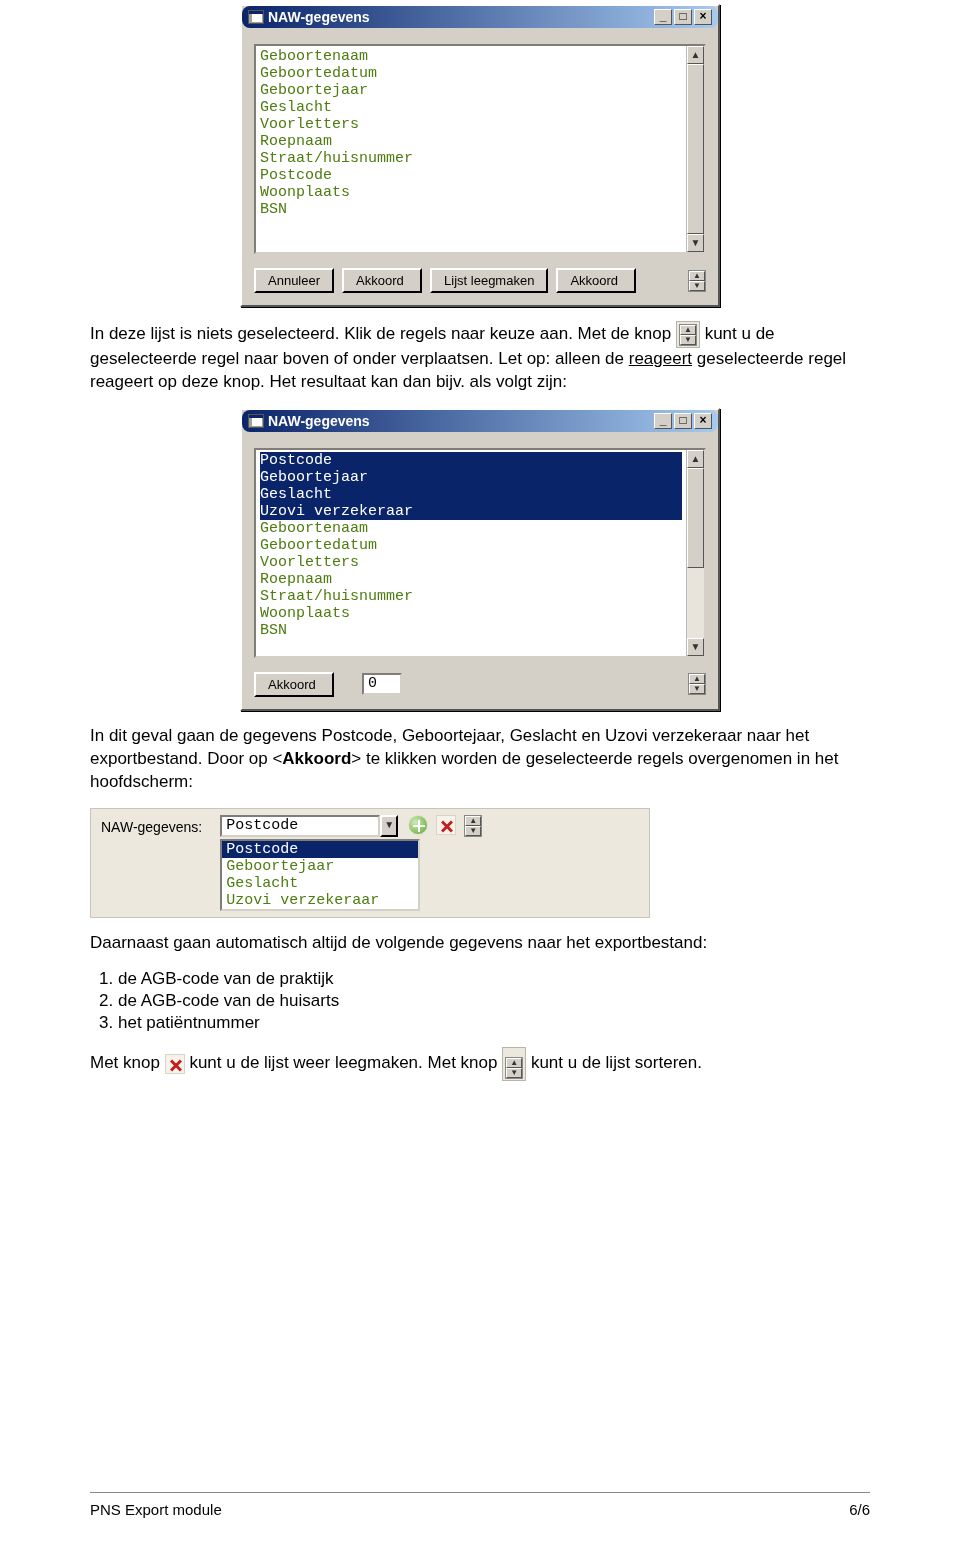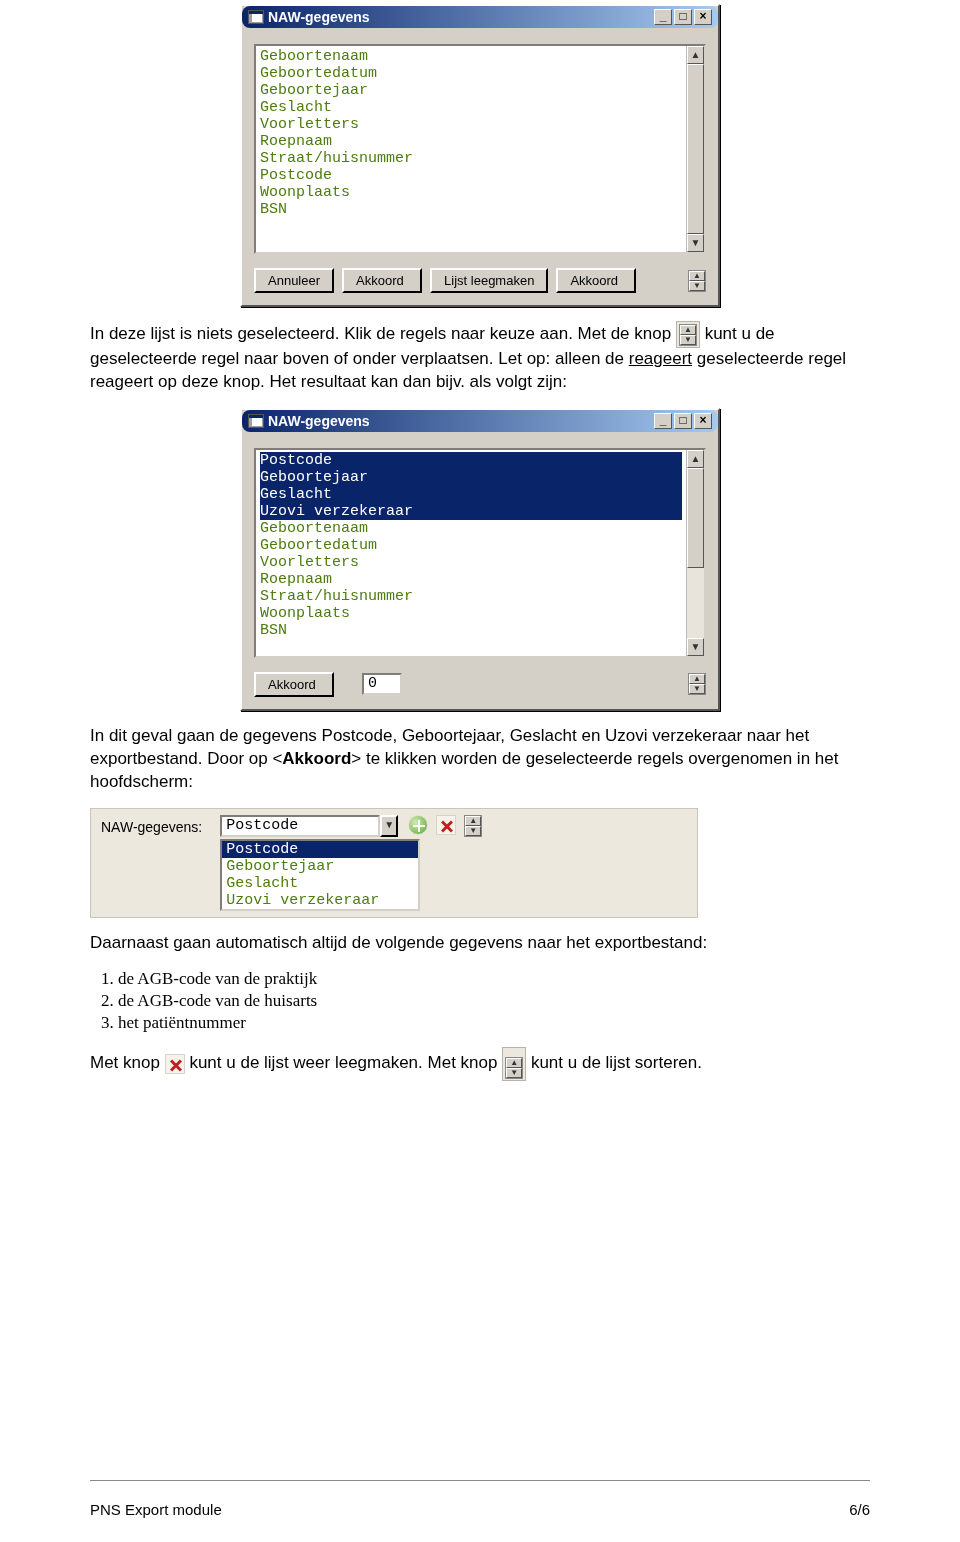--- a/index.html
+++ b/index.html
@@ -125,25 +125,25 @@
   }
   .icon-redx::before { transform: rotate(45deg); }
   .icon-redx::after  { transform: rotate(-45deg); }
   .inline-icon-box {
     display:inline-block;
     background:#ece8de;
     border:1px solid #b8b4a8;
     padding:1px 2px;
     vertical-align:middle;
   }
-  ol.numlist { margin:4px 0 14px 0; padding-left: 28px; font-family: Liberation Serif, serif; }
+  ol.numlist { margin:4px 0 14px 0; padding-left: 28px; }
   ol.numlist li { margin: 2px 0; }
   .footer {
     position:absolute; left:90px; right:90px; bottom:24px;
-    border-top:1px solid #888; padding-top:20px;
+    border-top:1px solid #888; padding-top:8px;
     display:flex; justify-content:space-between;
     font-size:15px;
   }
   .tb-icon {
     display:inline-block; width:16px; height:14px; margin-right:4px;
     background:
       linear-gradient(#fff,#fff) 3px 3px/10px 8px no-repeat,
       linear-gradient(#0a246a,#0a246a) 0 0/16px 3px no-repeat,
       #a0a0a0;
     border:1px solid #555;
@@ -249,21 +249,21 @@
         <span class="spin-arrow">▼</span>
       </span>
     </div>
   </div>
 </div>
 
 <p class="para">
   <span>In dit geval gaan de gegevens Postcode, Geboortejaar, Geslacht en Uzovi verzekeraar naar het exportbestand. Door op &lt;</span><b>Akkoord</b><span>&gt; te klikken worden de geselecteerde regels overgenomen in het hoofdscherm:</span>
 </p>
 
-<div style="background:#ece8de; border:1px solid #c8c4b8; padding:6px 10px; width:608px;">
+<div style="background:#ece8de; border:1px solid #c8c4b8; padding:6px 10px; width:560px;">
   <div style="display:flex; align-items:flex-start; gap:18px;">
     <span style="font-family:Tahoma,Arial,sans-serif; font-size:14px; padding-top:4px;">NAW-gegevens:</span>
     <div style="display:flex; flex-direction:column;">
       <div style="display:flex;">
         <div class="inset-input" style="width:160px;">Postcode</div>
         <div class="dropdown-btn">▼</div>
         <span style="width:10px"></span>
         <span class="icon-green"></span>
         <span style="width:8px"></span>
         <span class="icon-redx"></span>

